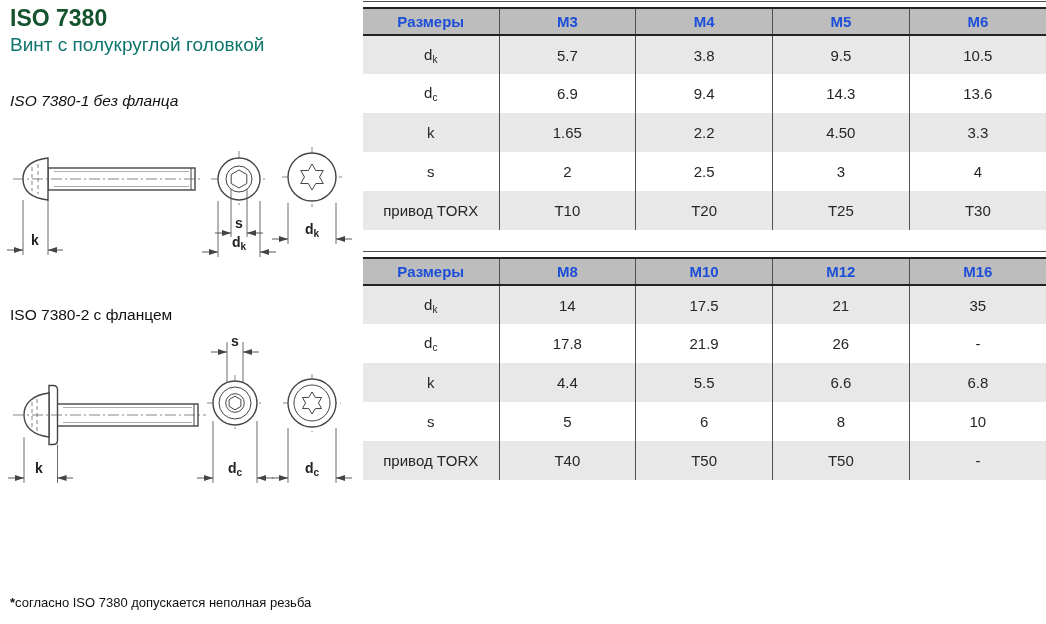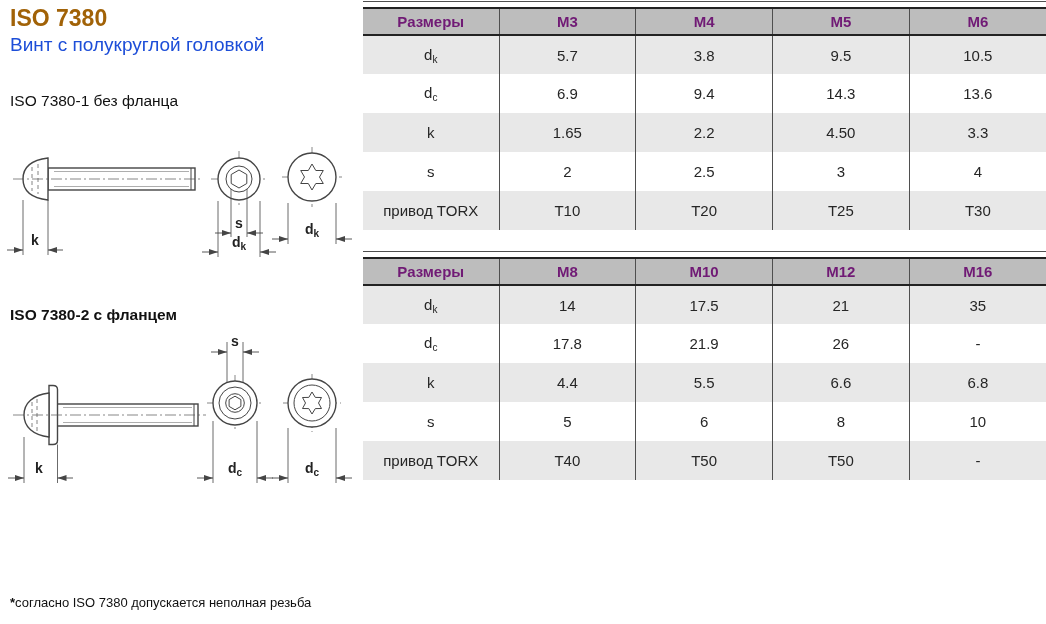--- a/index.html
+++ b/index.html
@@ -5,42 +5,42 @@
   :root{
     --header_bg:#bdbdbd; --row_alt:#e8e8e8; --grid_line:#4f4f4f;
     --rule_dark:#222222; --text:#222222; --line:#454545;
   }
   *{box-sizing:border-box; margin:0; padding:0;}
   html,body{background:#ffffff;}
   body{font-family:"Liberation Sans", sans-serif; color:var(--text);}
   .page{position:relative; width:1046px; height:624px; background:#fff; overflow:hidden;}
 
   
-  .title{position:absolute; left:10px; top:5px; font-size:23px; font-weight:700; color:#a16207;}
-  .subtitle{position:absolute; left:10px; top:34px; font-size:19px; color:#1d4ed8;}
+  .title{position:absolute; left:10px; top:5px; font-size:23px; font-weight:700; color:#14532d;}
+  .subtitle{position:absolute; left:10px; top:34px; font-size:19px; color:#0f766e;}
   .sec-label{position:absolute; left:10px; font-size:15.5px; color:#111;}
-  .sec1{top:92px;}
-  .sec2{top:306px;font-weight:bold;}
+  .sec1{top:92px;font-style:italic;}
+  .sec2{top:306px;}
   .drawing{position:absolute; left:5px;}
   .drawing1{top:140px;}
   .drawing2{top:333px;}
   .footnote{position:absolute; left:10px; top:595px; font-size:13px; color:#111;}
   .footnote .fn-star{font-weight:700;}
 
   
   .right{position:absolute; left:363px; top:0; width:683px;}
   .tbl-wrap{position:absolute; left:0; width:683px; border-top:1px solid var(--grid_line);}
   .tbl-wrap1{top:1px;}
   .tbl-wrap2{top:251px;}
   .tbl-wrap table{width:683px; border-collapse:collapse; table-layout:fixed; margin-top:5px;}
   .tbl-wrap col.c0{width:136px;}
   .tbl-wrap th{
     height:27px; background:var(--header_bg); font-size:15px; font-weight:700;
     border-top:2px solid var(--rule_dark); border-bottom:2px solid var(--rule_dark);
-    text-align:center; vertical-align:middle; color:#701a75;
+    text-align:center; vertical-align:middle; color:#1d4ed8;
   }
   .tbl-wrap td{
     height:39px; font-size:15px; text-align:center; vertical-align:middle; color:#262626;
   }
   .tbl-wrap tbody tr:nth-child(odd) td{background:var(--row_alt);}
   .tbl-wrap th + th, .tbl-wrap td + td{border-left:1px solid var(--grid_line);}
   .tbl-wrap sub{font-size:10px; vertical-align:-3px;}
 
   
   svg .outline{fill:#ffffff; stroke:var(--line); stroke-width:1.4;}

